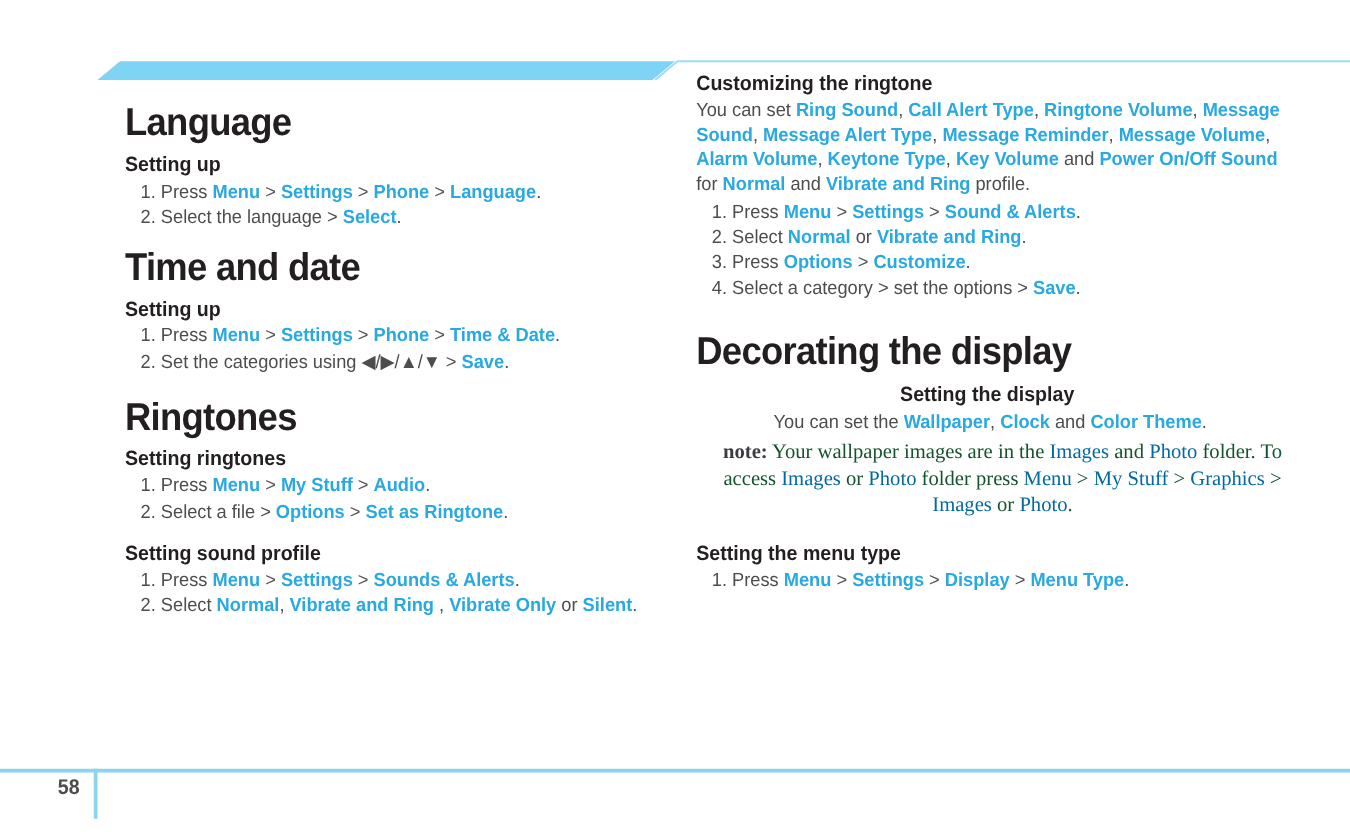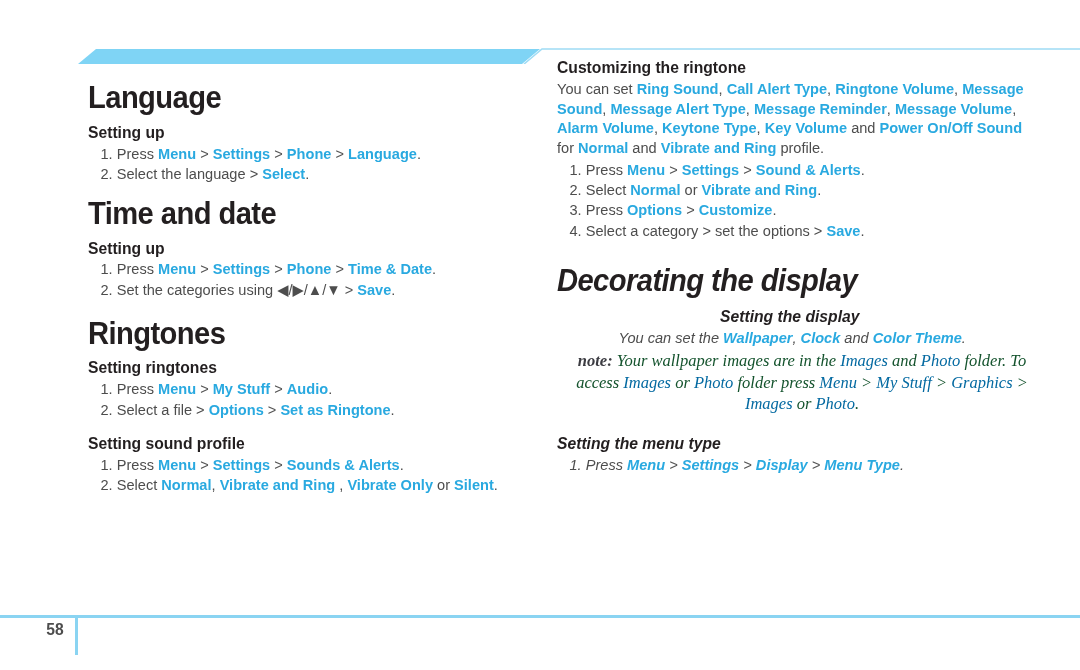--- a/index.html
+++ b/index.html
@@ -23,21 +23,21 @@
     left: 0; top: 28px;
     width: 1080px; height: 36px;
     pointer-events: none;
   }
 
   
   .col {
     position: absolute;
     top: 0;
   }
-  .col-left  { left: 88px;  width: 455px; }
+  .col-left  { left: 100px;  width: 455px; }
   .col-right { left: 557px; width: 490px; }
 
   
   .h1 {
     font-family: "Liberation Sans", sans-serif;
     font-weight: bold;
     font-size: 31px;
     letter-spacing: -0.6px;
     color: #231f20;
     line-height: 1.05;
@@ -177,21 +177,21 @@
       <h2 class="h2">Customizing the ringtone</h2>
       <p class="body-line"><span class="plain">You can set </span><span class="b">Ring Sound</span><span class="plain">, </span><span class="b">Call Alert Type</span><span class="plain">, </span><span class="b">Ringtone Volume</span><span class="plain">, </span><span class="b">Message Sound</span><span class="plain">, </span><span class="b">Message Alert Type</span><span class="plain">, </span><span class="b">Message Reminder</span><span class="plain">, </span><span class="b">Message Volume</span><span class="plain">, </span><span class="b">Alarm Volume</span><span class="plain">, </span><span class="b">Keytone Type</span><span class="plain">, </span><span class="b">Key Volume</span><span class="plain"> and </span><span class="b">Power On/Off Sound</span><span class="plain"> for </span><span class="b">Normal</span><span class="plain"> and </span><span class="b">Vibrate and Ring</span><span class="plain"> profile.</span></p>
       <ol class="steps" style="margin-top:2px;">
           <li><span class="plain">1. </span><span><span class="plain">Press </span><span class="b">Menu</span><span class="sep"> &gt; </span><span class="b">Settings</span><span class="sep"> &gt; </span><span class="b">Sound &amp; Alerts</span><span class="plain">.</span></span></li>
           <li><span class="plain">2. </span><span><span class="plain">Select </span><span class="b">Normal</span><span class="plain"> or </span><span class="b">Vibrate and Ring</span><span class="plain">.</span></span></li>
           <li><span class="plain">3. </span><span><span class="plain">Press </span><span class="b">Options</span><span class="sep"> &gt; </span><span class="b">Customize</span><span class="plain">.</span></span></li>
           <li><span class="plain">4. </span><span><span class="plain">Select a category &gt; set the options &gt; </span><span class="b">Save</span><span class="plain">.</span></span></li>
         </ol>
     </div>
 
-    <div style="margin-top:24px;font-style:italic;">
+    <div style="margin-top:24px;">
       <h1 class="h1">Decorating the display</h1>
 
       <div style="margin-top:10px;text-align:center;">
         <h2 class="h2">Setting the display</h2>
         <p class="body-line"><span class="plain">You can set the </span><span class="b">Wallpaper</span><span class="plain">, </span><span class="b">Clock</span><span class="plain"> and </span><span class="b">Color Theme</span><span class="plain">.</span></p>
         <p class="note"><b>note:</b><span class="ns"> Your wallpaper images are in the </span><span class="nb">Images</span><span class="ns"> and </span><span class="nb">Photo</span><span class="ns"> folder. To access </span><span class="nb">Images</span><span class="ns"> or </span><span class="nb">Photo</span><span class="ns"> folder press </span><span class="nb">Menu</span><span class="ns"> &gt; </span><span class="nb">My Stuff</span><span class="ns"> &gt; </span><span class="nb">Graphics</span><span class="ns"> &gt; </span><span class="nb">Images</span><span class="ns"> or </span><span class="nb">Photo</span><span class="ns">.</span></p>
       </div>
 
       <div style="margin-top:20px;">
         <h2 class="h2">Setting the menu type</h2>

